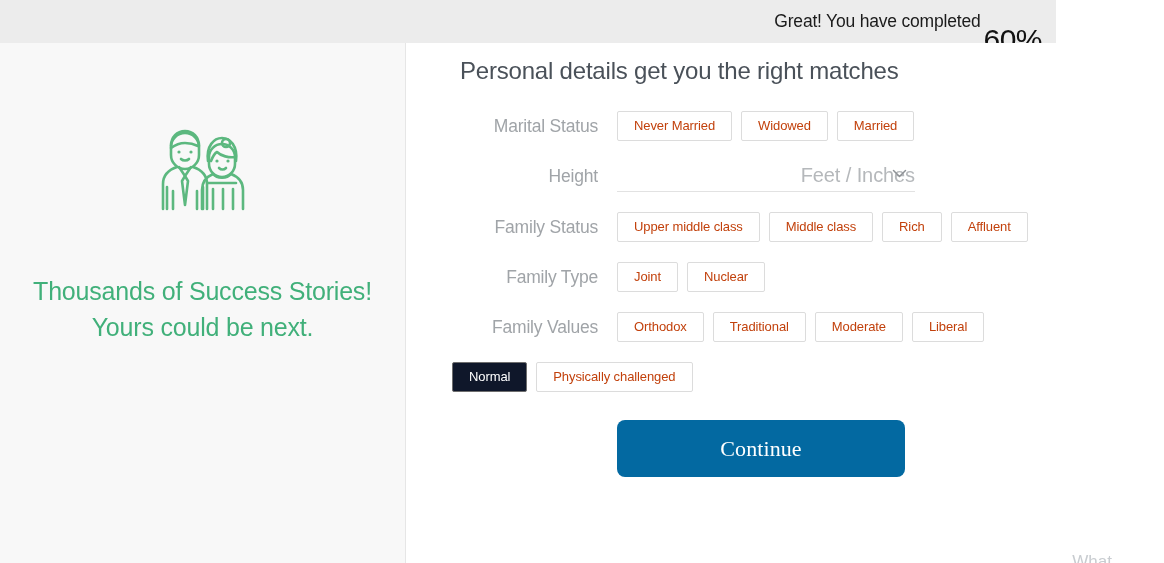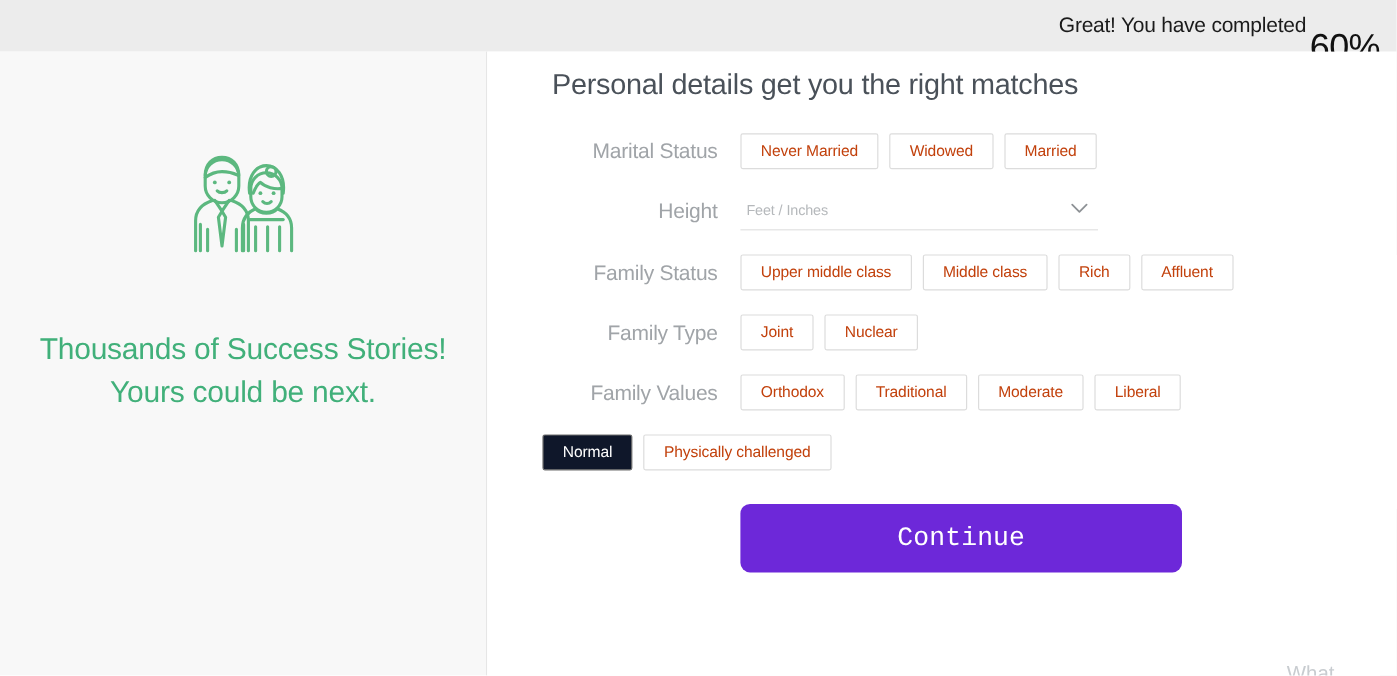--- a/index.html
+++ b/index.html
@@ -15,21 +15,21 @@
     position: relative;
     width: 1164px;
     height: 563px;
     background: #ffffff;
   }
 
   
   .topbar {
     position: absolute;
     left: 0; top: 0;
-    width: 1164px;
+    width: 1056px;
     height: 43px;
     background: #ececec;
     display: flex;
     align-items: center;
     justify-content: flex-end;
     padding-right: 14px;
   }
   .progress-text {
     font-size: 17.5px;
     color: #1b1b1b;
@@ -144,49 +144,50 @@
   }
 
   
   .select-wrap {
     position: relative;
     width: 298px;
     border-bottom: 1px solid #e2e2e2;
     height: 31px;
   }
   .select-value {
-    font-size: 12px;
+    font-size: 20px;
     color: #b5b8bb;
     letter-spacing: -0.1px;
     line-height: 28px;
     padding-left: 5px;
+    text-align: right;
   }
   .chev {
     position: absolute;
     right: 8px;
     top: 8px;
     width: 15px;
     height: 9px;
   }
 
   
   .continue-row {
     display: flex;
     margin-top: 28px;
   }
   .continue-spacer { width: 165px; flex-shrink: 0; }
   .continue-btn {
-    width: 368px;
+    width: 288px;
     height: 57px;
-    background: #6d28d9;
+    background: #0369a1;
     border: none;
     border-radius: 8px;
     color: #ffffff;
     font-size: 22px;
-    font-family: Liberation Mono, monospace;
+    font-family: Liberation Serif, serif;
     cursor: pointer;
     letter-spacing: 0.1px;
   }
 
   .clipped-text {
     position: absolute;
     right: 52px;
     bottom: -9px;
     font-size: 17px;
     color: #c8ccd0;

